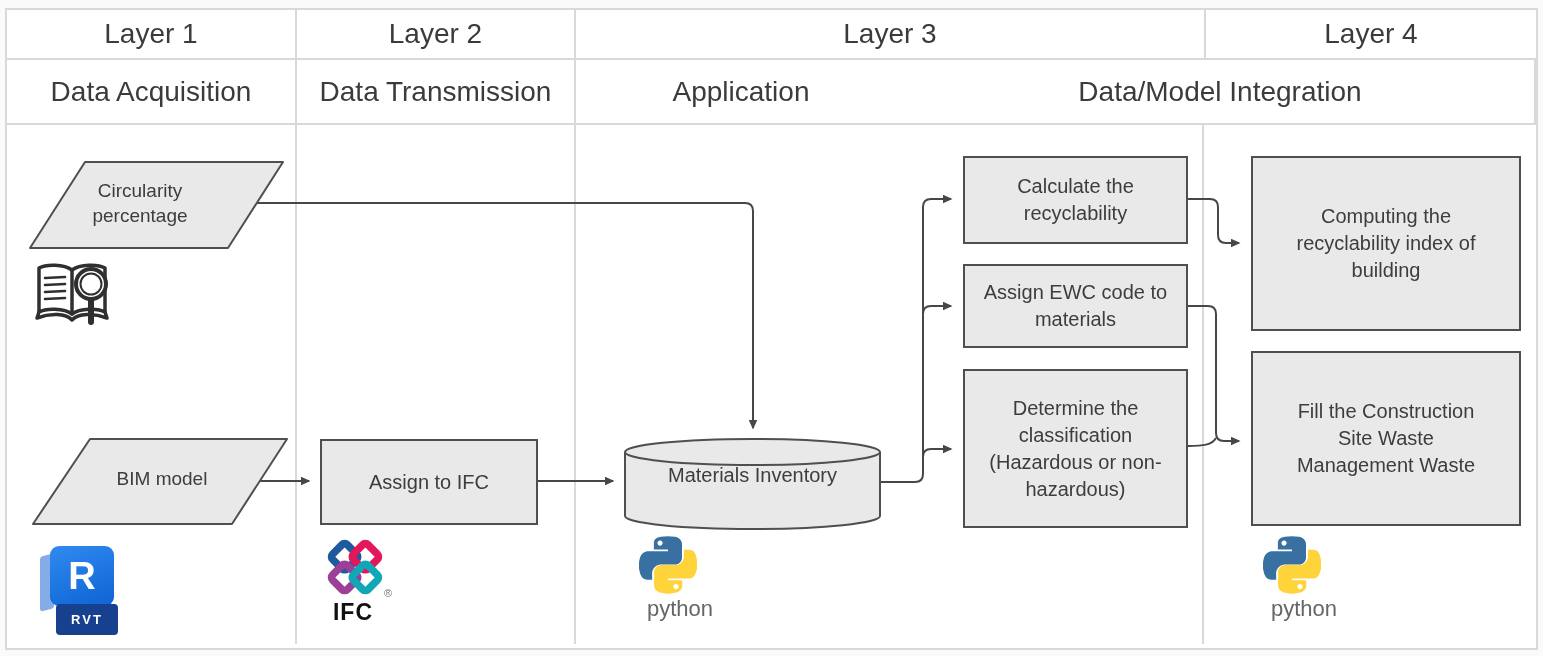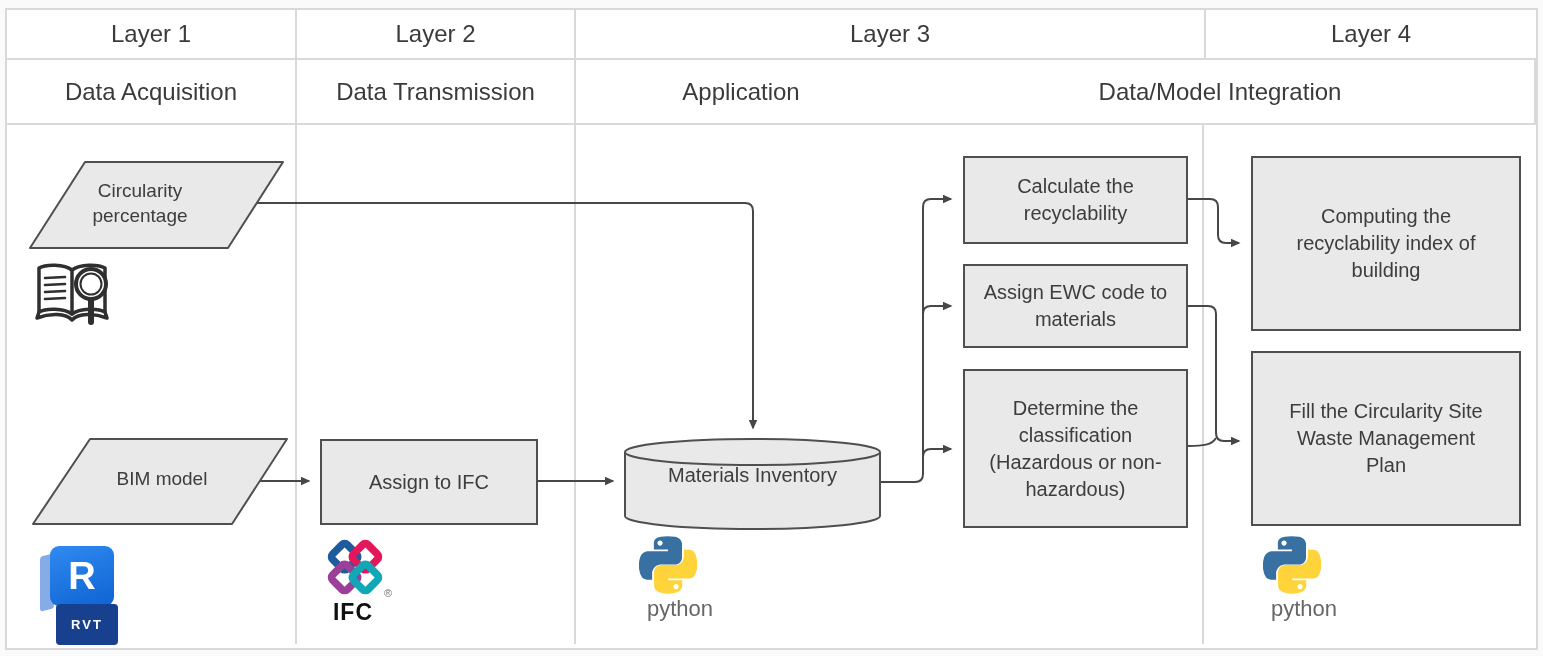--- a/index.html
+++ b/index.html
@@ -3,39 +3,39 @@
 <meta charset="utf-8">
 <style>
   html,body{margin:0;padding:0;width:1543px;height:656px;background:#fbfafa;overflow:hidden;
             font-family:"Liberation Sans","DejaVu Sans",sans-serif;}
   .table{position:absolute;left:5px;top:8px;width:1533px;height:642px;background:#ffffff;
          border:2px solid #d9d9d9;box-sizing:border-box;}
   .hrow{display:flex;width:100%;box-sizing:border-box;}
   .r1{height:50px;border-bottom:2px solid #d9d9d9;}
   .r2{height:65px;border-bottom:2px solid #d9d9d9;}
   .cell{display:flex;align-items:center;justify-content:center;box-sizing:border-box;
-        color:#3b3b3b;font-size:24px;border-right:2px solid #d9d9d9;}
+        color:#3b3b3b;font-size:28px;border-right:2px solid #d9d9d9;}
   .c1{width:290px;} .c2{width:279px;} .c3{width:630px;} .c4{flex:1;border-right:none;}
   .body{position:relative;width:100%;height:519px;}
   .vsep{position:absolute;top:0;bottom:0;width:2px;background:#d9d9d9;}
   .overlay{position:absolute;left:0;top:0;width:1529px;height:519px;}
   .lbl{position:absolute;display:flex;align-items:center;justify-content:center;
        text-align:center;color:#3d3d3d;font-size:19px;line-height:1.32;}
   .box{position:absolute;background:#e9e9e9;border:2px solid #4f4f4f;box-sizing:border-box;
        display:flex;align-items:center;justify-content:center;text-align:center;
        color:#3d3d3d;font-size:20px;line-height:1.35;}
   .icon{position:absolute;}
   
   .rev-fold{position:absolute;left:8px;top:9px;width:14px;height:55px;background:#86ace7;
             border-radius:3px;transform:skewY(-14deg);}
   .rev-face{position:absolute;left:18px;top:0;width:64px;height:60px;border-radius:9px;
             background:linear-gradient(160deg,#2f8af0 0%,#0e64d3 100%);
             display:flex;align-items:center;justify-content:center;
             color:#fff;font-size:38px;font-weight:bold;}
-  .rev-band{position:absolute;left:24px;top:58px;width:62px;height:41px;border-radius:4px;
+  .rev-band{position:absolute;left:24px;top:58px;width:62px;height:31px;border-radius:4px;
             background:#17418f;display:flex;align-items:center;justify-content:center;
             color:#fff;font-size:13px;font-weight:bold;letter-spacing:2px;}
   .ifc-text{position:absolute;left:0;top:62px;width:62px;text-align:center;
             color:#111;font-size:23px;font-weight:bold;letter-spacing:1px;}
   .ifc-reg{position:absolute;left:62px;top:50px;color:#777;font-size:11px;}
   .py-word{position:absolute;text-align:center;color:#666;font-size:22px;}
 </style>
 </head>
 <body>
 
@@ -108,21 +108,21 @@
 
     <div class="lbl" style="left:53px;top:44px;width:160px;height:68px">Circularity percentage</div>
     <div class="lbl" style="left:75px;top:322px;width:160px;height:64px">BIM model</div>
     <div class="lbl" style="left:628px;top:326px;width:235px;height:48px;font-size:20px">Materials Inventory</div>
 
     <div class="box" style="left:313px;top:314px;width:218px;height:86px">Assign to IFC</div>
     <div class="box" style="left:956px;top:31px;width:225px;height:88px;padding:0 14px">Calculate the recyclability</div>
     <div class="box" style="left:956px;top:139px;width:225px;height:84px;padding:0 14px">Assign EWC code to materials</div>
     <div class="box" style="left:956px;top:244px;width:225px;height:159px;padding:0 16px">Determine the classification (Hazardous or non-hazardous)</div>
     <div class="box" style="left:1244px;top:31px;width:270px;height:175px;padding:0 28px">Computing the recyclability index of building</div>
-    <div class="box" style="left:1244px;top:226px;width:270px;height:175px;padding:0 32px">Fill the Circularity Site Waste Management Plan</div>
+    <div class="box" style="left:1244px;top:226px;width:270px;height:175px;padding:0 32px">Fill the Construction Site Waste Management Waste</div>
 
     <div class="icon" style="left:25px;top:421px;width:100px;height:83px">
       <div class="rev-fold"></div>
       <div class="rev-face">R</div>
       <div class="rev-band">RVT</div>
     </div>
 
     <div class="icon" style="left:315px;top:412px;width:80px;height:92px">
       <svg width="66" height="64" viewBox="0 0 70 66">
         <g fill="none" stroke-width="8" stroke-linejoin="round">

